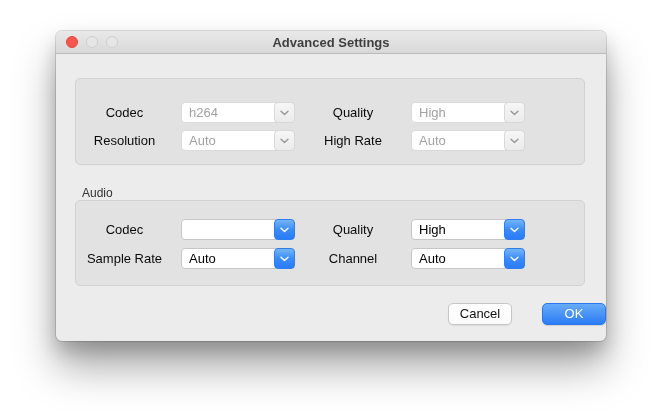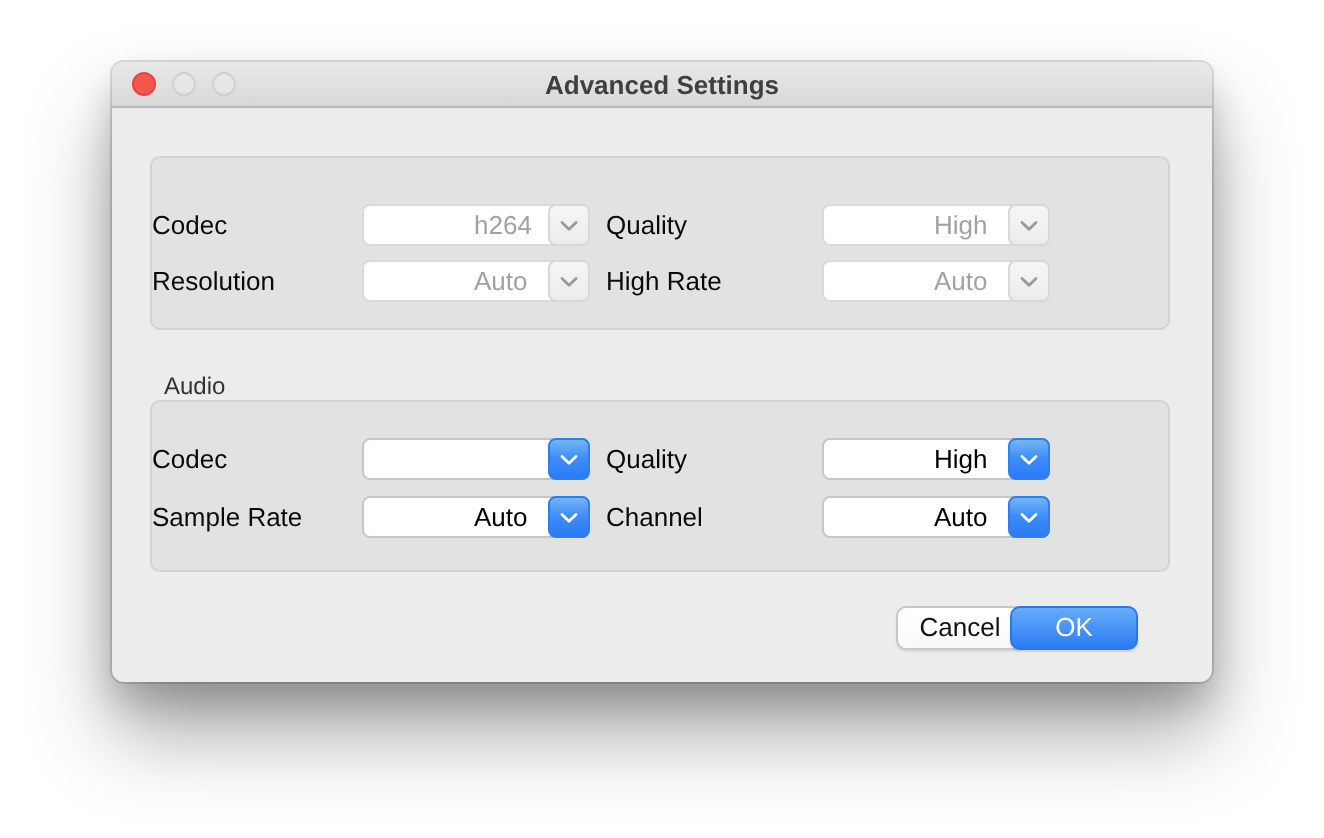--- a/index.html
+++ b/index.html
@@ -45,29 +45,29 @@
 
   .grid{
     display:grid;
     grid-template-columns:97px 114px 100px 114px;
     column-gap:8px;
     align-items:center;
   }
   .video-box .grid{padding-top:23px;row-gap:7px;}
   .audio-box .grid{padding-top:18px;row-gap:8px;}
   .flabel{
-    font-size:13px;color:#0a0a0a;text-align:left;white-space:nowrap;
+    font-size:13px;color:#0a0a0a;text-align:center;white-space:nowrap;
   }
   .combo{
     position:relative;height:21px;box-sizing:border-box;
     background:#ffffff;border:1px solid #c6c6c6;border-radius:4px;
   }
   .combo .val{
     display:block;font-size:13px;line-height:19px;color:#000;
-    padding:0 24px 0 7px;white-space:nowrap;overflow:hidden;margin-left:48px;
+    padding:0 24px 0 7px;white-space:nowrap;overflow:hidden;
   }
   .combo .btn{
     position:absolute;top:-1px;bottom:-1px;right:-1px;width:21px;
     border-radius:4px;display:flex;align-items:center;justify-content:center;
     box-sizing:border-box;
   }
   .combo.enabled .btn{
     background:linear-gradient(180deg,#74b5fa 0%,#3c8cf8 50%,#2a7bf6 100%);
     color:#ffffff;border:1px solid #2e7ef2;
   }
@@ -82,21 +82,21 @@
   .push{
     position:absolute;height:22px;width:64px;box-sizing:border-box;
     border-radius:5px;font-size:13px;text-align:center;line-height:20px;
   }
   .cancel{
     left:392px;background:linear-gradient(#ffffff,#fafafa);
     border:1px solid #c6c6c6;color:#111;
     box-shadow:0 1px 1px rgba(0,0,0,0.08);
   }
   .ok{
-    left:449px;background:linear-gradient(#67abf9,#2b7cf5);
+    left:486px;background:linear-gradient(#67abf9,#2b7cf5);
     border:1px solid #2a78ee;color:#ffffff;
     box-shadow:0 1px 1px rgba(0,0,0,0.12);
   }
   .chev{display:block;}
 </style>
 </head>
 <body>
 
 <div class="window">
 

